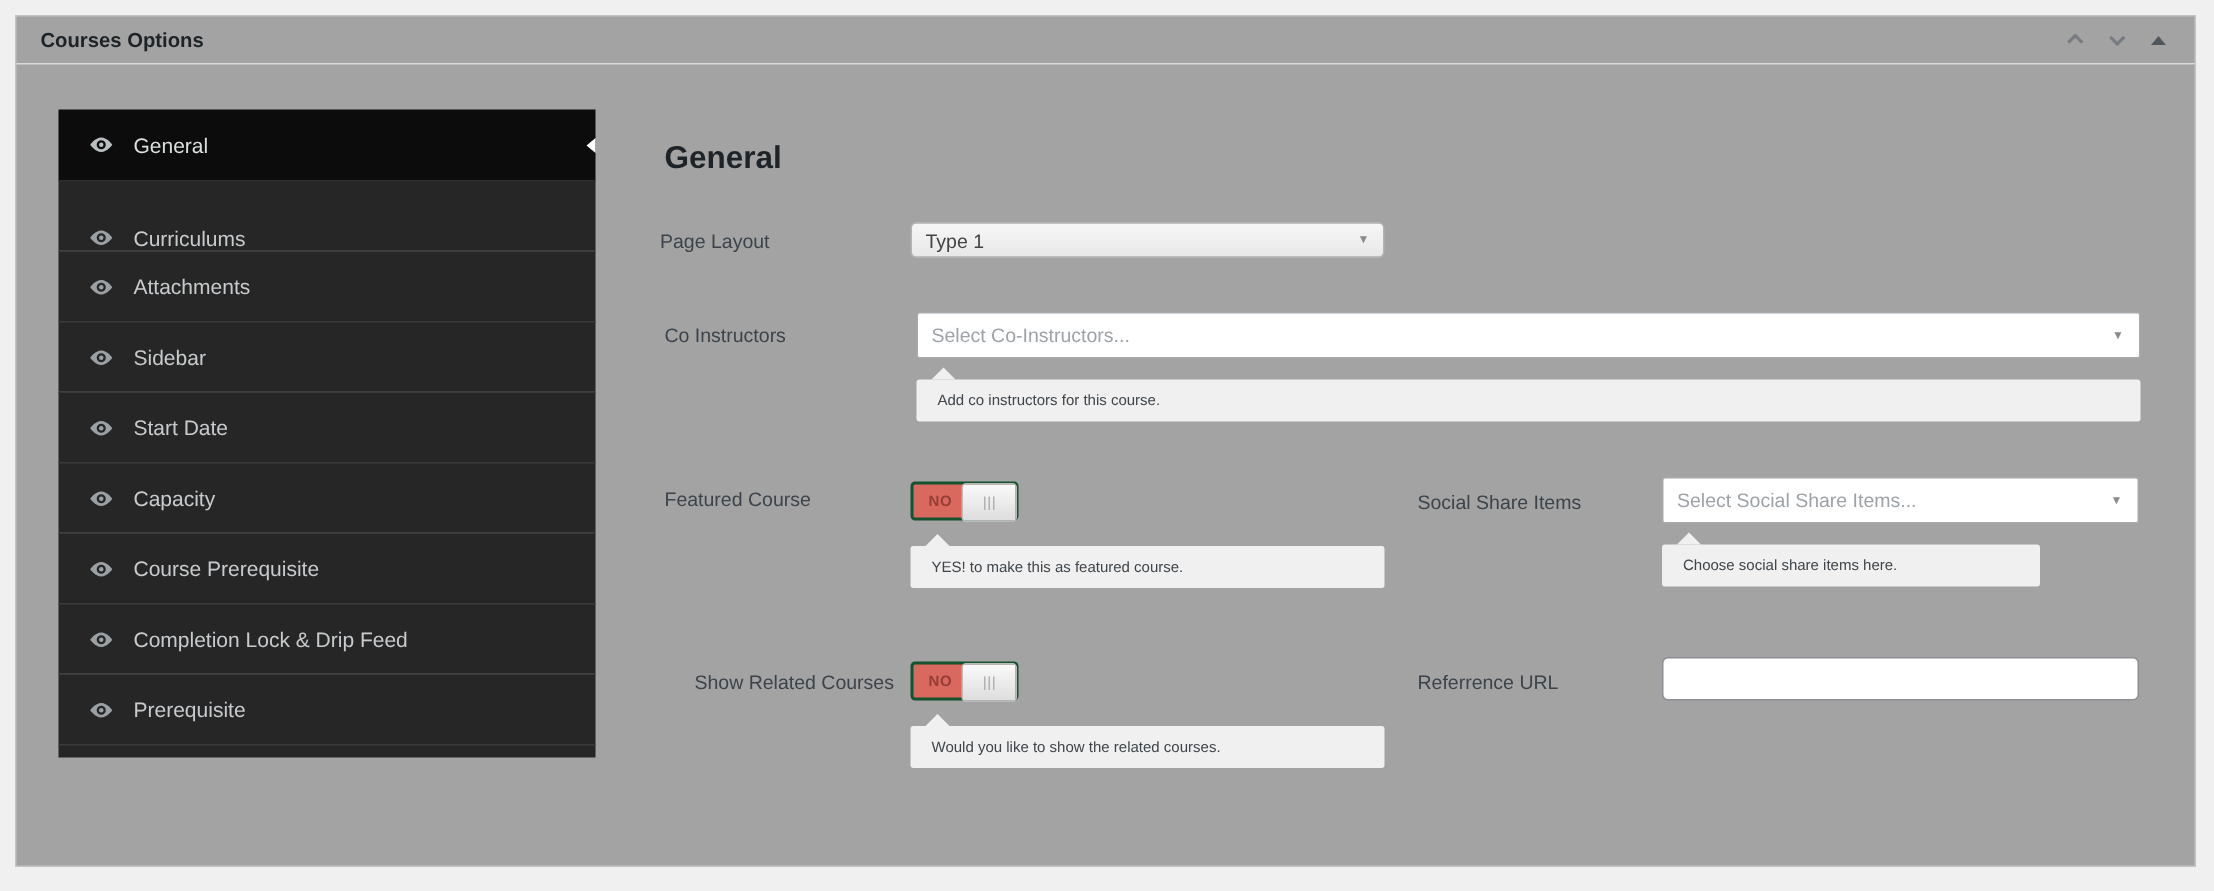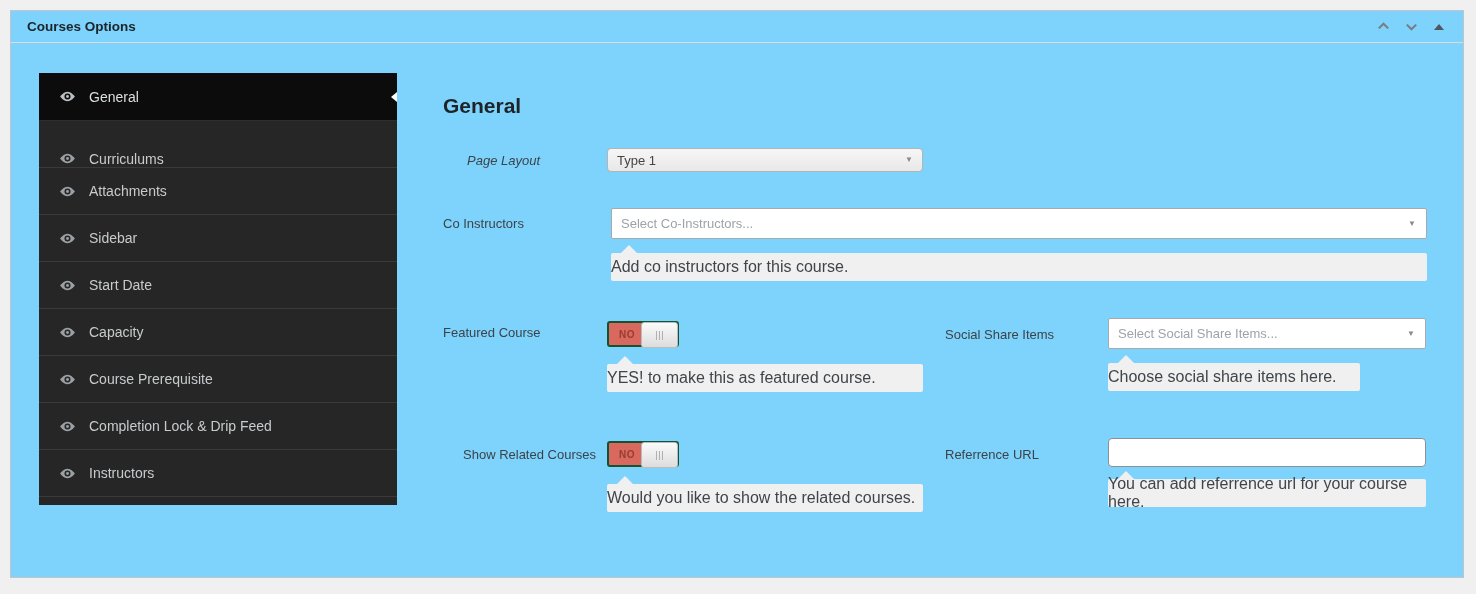--- a/index.html
+++ b/index.html
@@ -9,21 +9,21 @@
     font-family: "Liberation Sans", sans-serif;
     position: relative;
     overflow: hidden;
   }
 
   
   .panel {
     position: absolute;
     left: 10px; top: 10px;
     width: 1454px; height: 568px;
-    background: #7dd3fc;
+    background: #a3a3a3;
     border: 1px solid #c3c4c7;
   }
   .panel-header {
     position: relative;
     height: 32px;
     border-bottom: 1px solid #dcdcde;
     display: flex;
     align-items: center;
     padding: 0 14px 0 16px;
   }
@@ -209,38 +209,39 @@
   }
   .grip { width: 1px; height: 9px; background: #b1b1b1; }
 
   
   .help-box {
     position: absolute;
     height: 28px;
     background: #f0f0f0;
     border-radius: 2px;
     display: flex; align-items: center;
-    font-size: 16px;
+    padding-left: 14px;
+    font-size: 10px;
     color: #3f454a;
   }
   .help-box::before {
     content: "";
     position: absolute;
     top: -8px; left: 10px;
     border-left: 8px solid transparent;
     border-right: 8px solid transparent;
     border-bottom: 8px solid #f0f0f0;
   }
   .hb-co       { left: 600px;  top: 242px; width: 816px; }
   .hb-featured { left: 596px;  top: 353px; width: 316px; }
   .hb-social   { left: 1097px; top: 352px; width: 252px; }
   .hb-related  { left: 596px;  top: 473px; width: 316px; }
   .hb-refurl   { left: 1097px; top: 468px; width: 318px; }
 
-  .lbl-page-layout { left: 456px; top: 142px; font-style: italic; }
+  .lbl-page-layout { left: 429px; top: 142px; }
   .lbl-co          { left: 432px; top: 205px; }
   .lbl-featured    { left: 432px; top: 314px; }
   .lbl-social      { left: 934px; top: 316px; }
   .lbl-related     { left: 432px; top: 436px; margin-left: 20px; }
   .lbl-refurl      { left: 934px; top: 436px; }
 </style>
 </head>
 <body>
 
 <div class="panel">
@@ -347,21 +348,21 @@
       <span class="nav-label">Completion Lock &amp; Drip Feed</span>
     </div>
 
     <div class="nav-item">
       <span class="eye-icon">
         <svg width="17" height="17" viewBox="0 0 24 24" fill="currentColor">
             <path d="M12 5.2C6.2 5.2 1.6 12 1.6 12S6.2 18.8 12 18.8 22.4 12 22.4 12 17.8 5.2 12 5.2zm0 11.1A4.3 4.3 0 1 1 16.3 12 4.3 4.3 0 0 1 12 16.3z"></path>
             <circle cx="12" cy="12" r="2.1"></circle>
           </svg>
       </span>
-      <span class="nav-label">Instructors</span>
+      <span class="nav-label">Prerequisite</span>
     </div>
 
 
     <div class="nav-partial"></div>
   </div>
 
   <div class="content">
 
     <h2 class="content-heading">General</h2>
 
@@ -402,16 +403,15 @@
       <span class="toggle-handle">
         <span class="grip"></span>
         <span class="grip"></span>
         <span class="grip"></span>
       </span>
     </div>
     <div class="help-box hb-related">Would you like to show the related courses.</div>
 
     <span class="field-label lbl-refurl">Referrence URL</span>
     <input class="text-input" type="text" value="" style="">
-    <div class="help-box hb-refurl">You can add referrence url for your course here.</div>
 
   </div>
 </div>
 
 </body></html>

